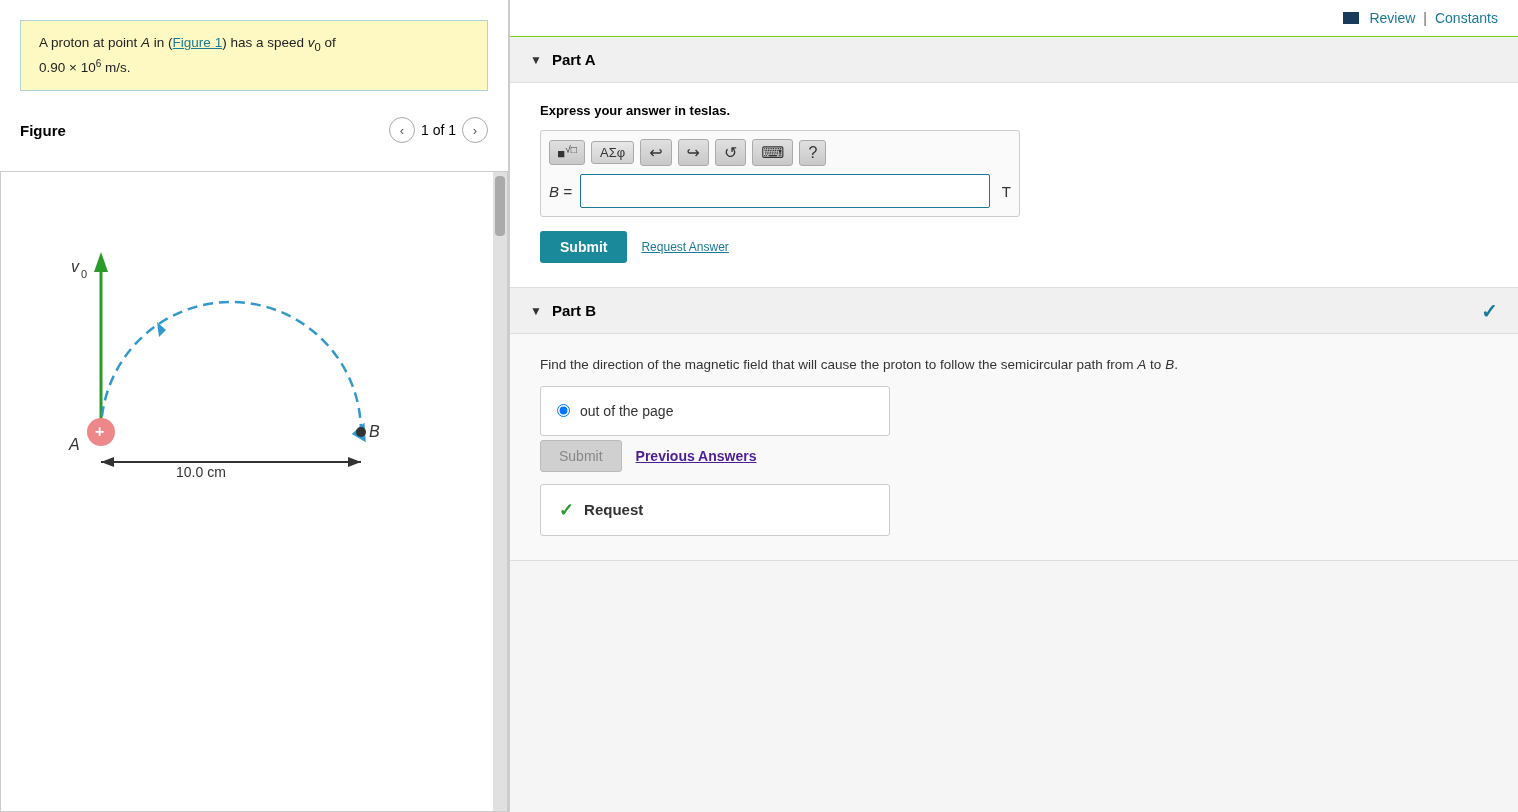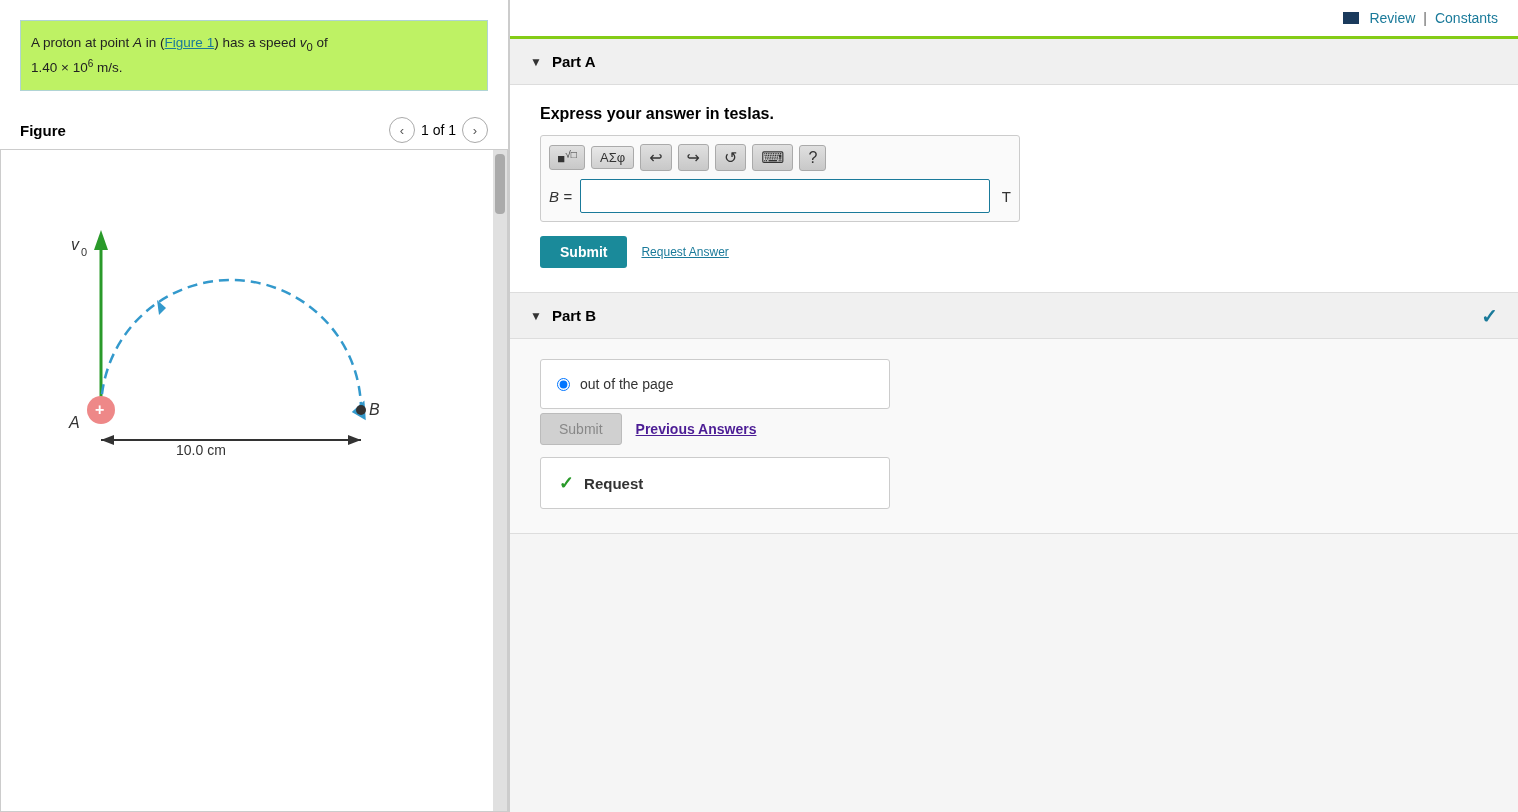--- a/index.html
+++ b/index.html
@@ -10,34 +10,35 @@
       width: 510px;
       min-width: 510px;
       background: #fff;
       border-right: 2px solid #ccc;
       display: flex;
       flex-direction: column;
       height: 100%;
       overflow: hidden;
     }
     .problem-statement {
-      background: #bef264;
+      background: #fef9c3;
       border: 1px solid #b0d4d4;
       margin: 20px 20px 10px 20px;
-      padding: 12px 10px;
+      padding: 12px 18px;
       font-size: 13.5px;
       color: #222;
       line-height: 1.5;
     }
     .problem-statement a { color: #1a7a9a; text-decoration: underline; }
     .figure-section {
       margin: 10px 0 0 0;
       flex: 1;
       display: flex;
       flex-direction: column;
+      gap: 22px;
     }
     .figure-header {
       display: flex;
       align-items: center;
       padding: 6px 20px;
       font-weight: bold;
       font-size: 15px;
     }
     .figure-nav {
       display: flex;
@@ -83,21 +84,21 @@
       display: flex;
       flex-direction: column;
       overflow-y: auto;
     }
     .top-bar {
       display: flex;
       justify-content: flex-end;
       align-items: center;
       padding: 10px 20px;
       background: #fff;
-      border-bottom: 3px solid #84cc16;
+      border-bottom: 1px solid #84cc16;
       gap: 8px;
       font-size: 14px;
     }
     .top-bar a { color: #1a7a9a; text-decoration: none; font-weight: 500; }
     .top-bar span { color: #666; }
     .review-icon {
       display: inline-block;
       width: 16px; height: 12px;
       background: #1a3a5c;
       margin-right: 2px;
@@ -119,21 +120,21 @@
       cursor: pointer;
       font-weight: bold;
       font-size: 15px;
       gap: 10px;
     }
     .part-header .chevron { font-size: 12px; color: #333; }
     .part-body { padding: 20px 30px 24px 30px; }
 
     .question-text { font-size: 13.5px; color: #333; margin-bottom: 10px; line-height: 1.6; }
     .italic-var { font-style: italic; }
-    .bold-label { font-weight: bold; display: block; margin-bottom: 12px; font-size: 16px; }
+    .bold-label { font-weight: bold; display: block; margin-bottom: 12px; font-size: 13px; }
 
     
     .math-input-container {
       border: 1px solid #ccc;
       border-radius: 3px;
       background: #fafafa;
       padding: 8px;
       margin-bottom: 14px;
       max-width: 480px;
     }
@@ -300,21 +301,21 @@
     sup { font-size: 10px; }
   </style>
 </head>
 <body>
 
 <div class="left-panel">
   <div class="problem-statement">
     <span>
       A proton at point <span style="font-style:italic;">A</span> in (<a href="#">Figure 1</a>) has a speed <span style="font-style:italic;">v</span><sub>0</sub> of
       <br>
-      <span>1.40 × 10</span><sup>6</sup><span> m/s.</span>
+      <span>0.90 × 10</span><sup>6</sup><span> m/s.</span>
     </span>
   </div>
 
   <div class="figure-section">
     <div class="figure-header">
       <span>Figure</span>
       <div class="figure-nav">
         <button class="nav-btn">‹</button>
         <span class="figure-count">1 of 1</span>
         <button class="nav-btn">›</button>
@@ -404,20 +405,26 @@
 
   <div class="part-section part-b-section">
     <div class="part-b-header-wrapper">
       <div class="part-header" style="position:relative;">
         <span class="chevron">▼</span>
         <span>Part B</span>
         <span class="checkmark-right">✓</span>
       </div>
     </div>
     <div class="part-body">
+      <p class="question-text">
+        <span>Find the direction of the magnetic field that will cause the proton to follow the semicircular path from</span>
+        <span class="italic-var">A</span>
+        <span>to</span>
+        <span class="italic-var">B</span><span>.</span>
+      </p>
 
       <div class="radio-group">
         <label class="radio-option">
           <input type="radio" name="direction" value="out" checked="" style="">
           <span>out of the page</span>
         </label>
       </div>
 
       <div class="submit-row-b">
         <button class="submit-btn-disabled">Submit</button>

